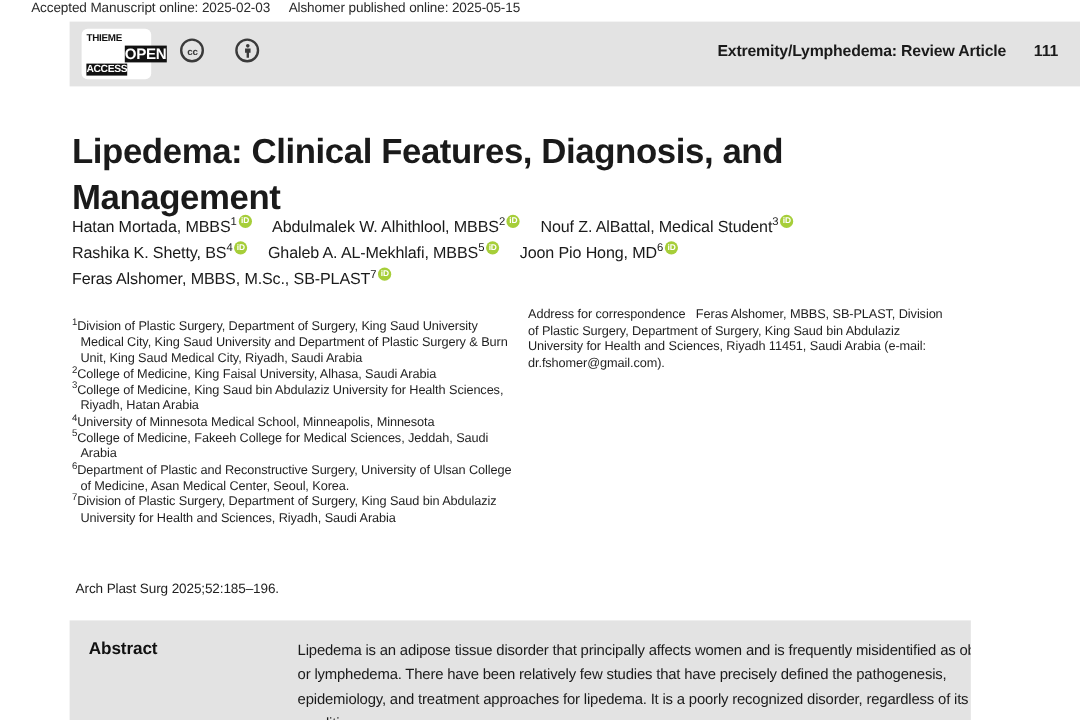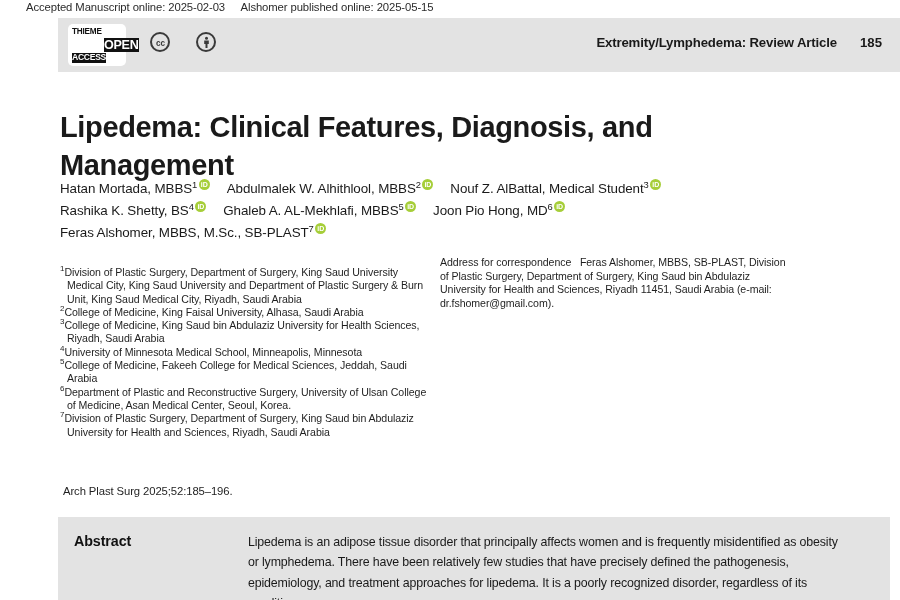--- a/index.html
+++ b/index.html
@@ -220,21 +220,21 @@
     left: 63px; top: 485px;
     font-size: 11.3px;
     color: #1f1f1f;
     letter-spacing: -0.1px;
   }
 
   
   .abstract-box {
     position: absolute;
     left: 58px; top: 517px;
-    width: 832px;
+    width: 751px;
     height: 83px;
     background: #e3e3e3;
     overflow: hidden;
   }
   .abstract-label {
     position: absolute;
     left: 16px; top: 16px;
     font-size: 14.3px;
     font-weight: bold;
     color: #111111;
@@ -282,36 +282,36 @@
     <span class="cc-circle">
       <svg width="15" height="15" viewBox="0 0 15 15" aria-hidden="true">
         <circle cx="7.5" cy="3.2" r="1.5" fill="#3a3a3a"></circle>
         <path d="M5.2 5.4 h4.6 v3.6 h-1.3 v4.1 h-2 v-4.1 h-1.3 z" fill="#3a3a3a"></path>
       </svg>
     </span>
   </div>
 
   <div class="masthead-right">
     <span class="section-title">Extremity/Lymphedema: Review Article</span>
-    <span class="page-number">185</span>
+    <span class="page-number">111</span>
   </div>
 </div>
 
 <h1 class="article-title">Lipedema: Clinical Features, Diagnosis, and Management</h1>
 
 <div class="authors">
     <div class="author-line"><span class="author"><span>Hatan Mortada, MBBS</span><span class="aff-sup">1</span><span class="orcid"></span></span><span class="author"><span>Abdulmalek W. Alhithlool, MBBS</span><span class="aff-sup">2</span><span class="orcid"></span></span><span class="author"><span>Nouf Z. AlBattal, Medical Student</span><span class="aff-sup">3</span><span class="orcid"></span></span></div>
     <div class="author-line"><span class="author"><span>Rashika K. Shetty, BS</span><span class="aff-sup">4</span><span class="orcid"></span></span><span class="author"><span>Ghaleb A. AL-Mekhlafi, MBBS</span><span class="aff-sup">5</span><span class="orcid"></span></span><span class="author"><span>Joon Pio Hong, MD</span><span class="aff-sup">6</span><span class="orcid"></span></span></div>
     <div class="author-line"><span class="author"><span>Feras Alshomer, MBBS, M.Sc., SB-PLAST</span><span class="aff-sup">7</span><span class="orcid"></span></span></div>
   </div>
 
 <div class="affil-col">
     <div class="affil-item"><span class="affil-num">1</span><span>Division of Plastic Surgery, Department of Surgery, King Saud University Medical City, King Saud University and Department of Plastic Surgery &amp; Burn Unit, King Saud Medical City, Riyadh, Saudi Arabia</span></div>
     <div class="affil-item"><span class="affil-num">2</span><span>College of Medicine, King Faisal University, Alhasa, Saudi Arabia</span></div>
-    <div class="affil-item"><span class="affil-num">3</span><span>College of Medicine, King Saud bin Abdulaziz University for Health Sciences, Riyadh, Saudi Arabia</span></div>
+    <div class="affil-item"><span class="affil-num">3</span><span>College of Medicine, King Saud bin Abdulaziz University for Health Sciences, Riyadh, Hatan Arabia</span></div>
     <div class="affil-item"><span class="affil-num">4</span><span>University of Minnesota Medical School, Minneapolis, Minnesota</span></div>
     <div class="affil-item"><span class="affil-num">5</span><span>College of Medicine, Fakeeh College for Medical Sciences, Jeddah, Saudi Arabia</span></div>
     <div class="affil-item"><span class="affil-num">6</span><span>Department of Plastic and Reconstructive Surgery, University of Ulsan College of Medicine, Asan Medical Center, Seoul, Korea.</span></div>
     <div class="affil-item"><span class="affil-num">7</span><span>Division of Plastic Surgery, Department of Surgery, King Saud bin Abdulaziz University for Health and Sciences, Riyadh, Saudi Arabia</span></div>
   </div>
 
 <div class="corr-col">
   <span class="corr-label">Address for correspondence</span>
   <span>&nbsp;</span>
   <span>Feras Alshomer, MBBS, SB-PLAST, Division of Plastic Surgery, Department of Surgery, King Saud bin Abdulaziz University for Health and Sciences, Riyadh 11451, Saudi Arabia (e-mail: dr.fshomer@gmail.com).</span>

